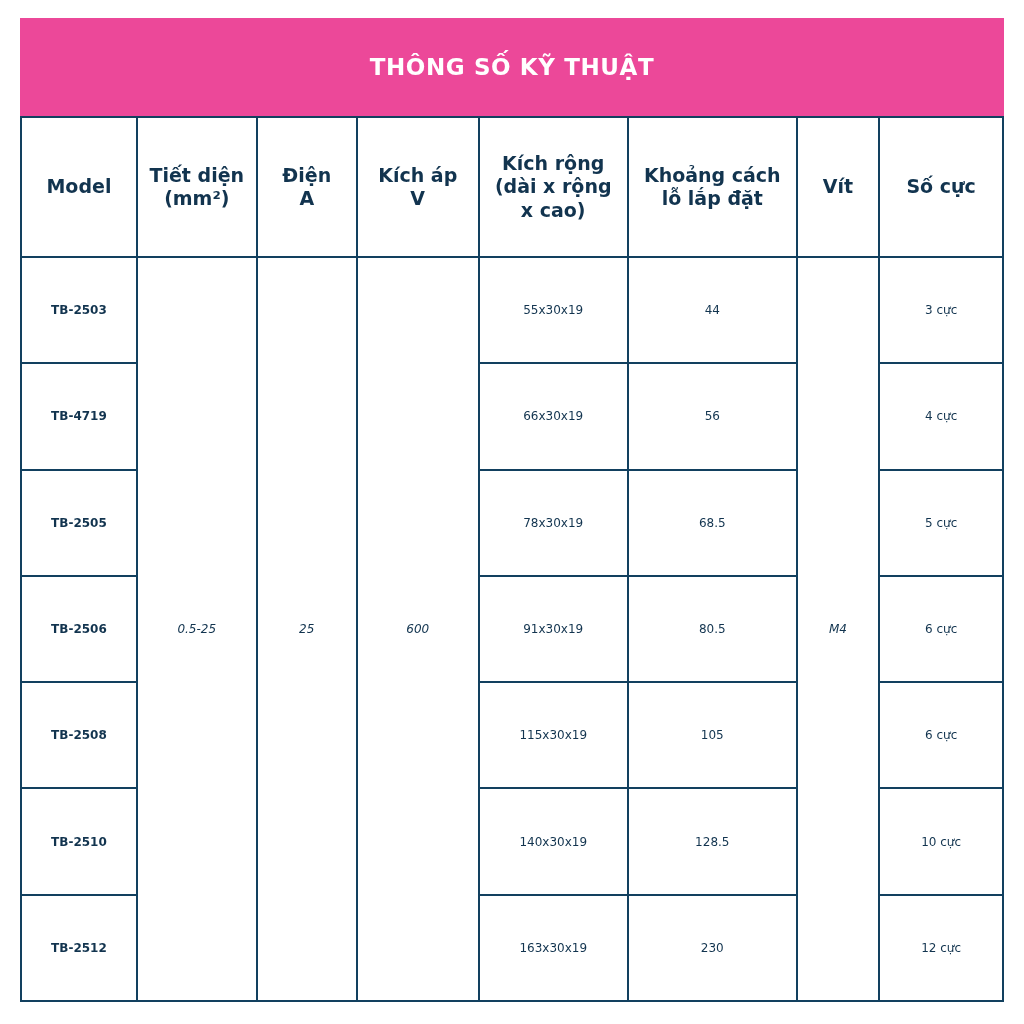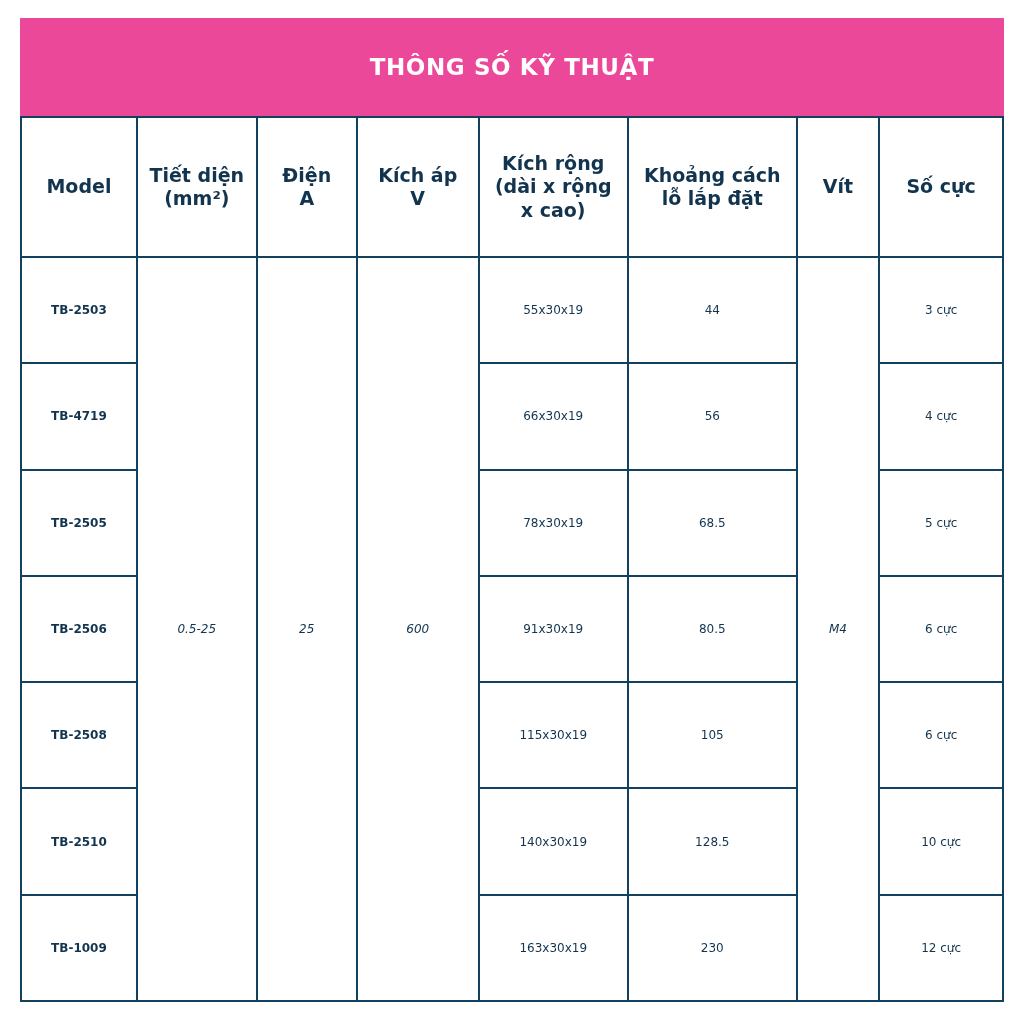--- a/index.html
+++ b/index.html
@@ -146,21 +146,21 @@
         <td>105</td>
         <td>6 cực</td>
       </tr>
       <tr>
         <td class="model-cell">TB-2510</td>
         <td>140x30x19</td>
         <td>128.5</td>
         <td>10 cực</td>
       </tr>
       <tr>
-        <td class="model-cell">TB-1009</td>
+        <td class="model-cell">TB-2512</td>
         <td>163x30x19</td>
         <td>230</td>
         <td>12 cực</td>
       </tr>
     </tbody>
   </table>
 
 </div>
 
 </body></html>

